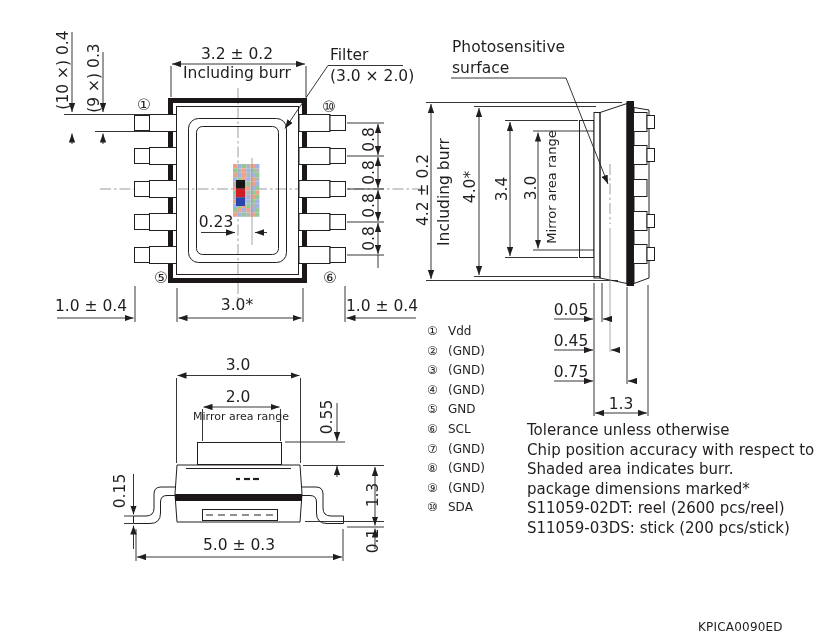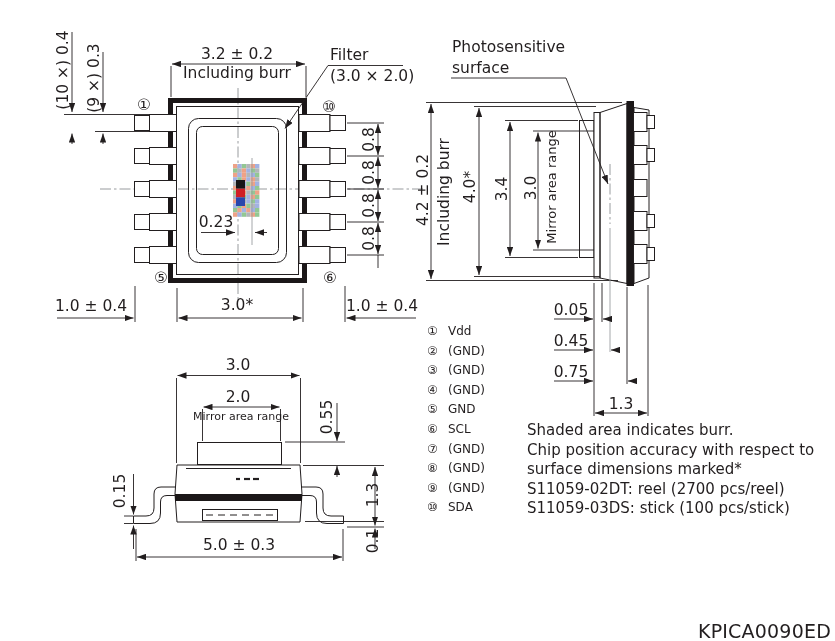--- a/index.html
+++ b/index.html
@@ -13,21 +13,21 @@
   .fw{fill:#ffffff;stroke:#221e1f;stroke-width:1;}
   .thick{fill:none;stroke:#1b1718;stroke-width:5;}
   .blk{fill:#1b1718;stroke:none;}
   .dim{stroke:#221e1f;stroke-width:0.9;fill:none;}
   .chain{stroke:#8d9093;stroke-width:0.9;fill:none;stroke-dasharray:11 3 2.5 3;}
   .lite{stroke:#9a9da0;stroke-width:0.9;fill:none;}
   .dash{stroke:#221e1f;stroke-width:1;stroke-dasharray:7 5;fill:none;}
   .pinlist{position:absolute;left:427px;top:322px;font-size:12px;line-height:19.6px;white-space:nowrap;}
   .pin-num{display:inline-block;min-width:21px;}
   .notes{position:absolute;left:527px;top:421px;font-size:15px;line-height:19.6px;white-space:nowrap;}
-  .code{position:absolute;left:698px;top:620px;font-size:19px;letter-spacing:0.2px;}
+  .code{position:absolute;left:698px;top:620px;font-size:12px;letter-spacing:0.2px;}
 </style>
 </head>
 <body>
 
 <div class="canvas">
 <svg width="835" height="641" viewBox="0 0 835 641">
   <defs>
     <marker id="ah" markerWidth="9" markerHeight="6.4" refX="9" refY="3.2" orient="auto-start-reverse" markerUnits="userSpaceOnUse">
       <path d="M0,0 L9,3.2 L0,6.4 Z" fill="#221e1f"></path>
     </marker>
@@ -342,21 +342,22 @@
   <div><span class="pin-num">④</span><span>(GND)</span></div>
   <div><span class="pin-num">⑤</span><span>GND</span></div>
   <div><span class="pin-num">⑥</span><span>SCL</span></div>
   <div><span class="pin-num">⑦</span><span>(GND)</span></div>
   <div><span class="pin-num">⑧</span><span>(GND)</span></div>
   <div><span class="pin-num">⑨</span><span>(GND)</span></div>
   <div><span class="pin-num">⑩</span><span>SDA</span></div>
 </div>
 
 <div class="notes">
+  <div>Tolerance unless otherwise</div>
+  <div>Chip position accuracy with respect to</div>
   <div>Shaded area indicates burr.</div>
-  <div>Chip position accuracy with respect to</div>
-  <div>surface dimensions marked*</div>
-  <div>S11059-02DT: reel (2700 pcs/reel)</div>
-  <div>S11059-03DS: stick (100 pcs/stick)</div>
+  <div>package dimensions marked*</div>
+  <div>S11059-02DT: reel (2600 pcs/reel)</div>
+  <div>S11059-03DS: stick (200 pcs/stick)</div>
 </div>
 
 <div class="code">KPICA0090ED</div>
 </div>
 
 </body></html>

